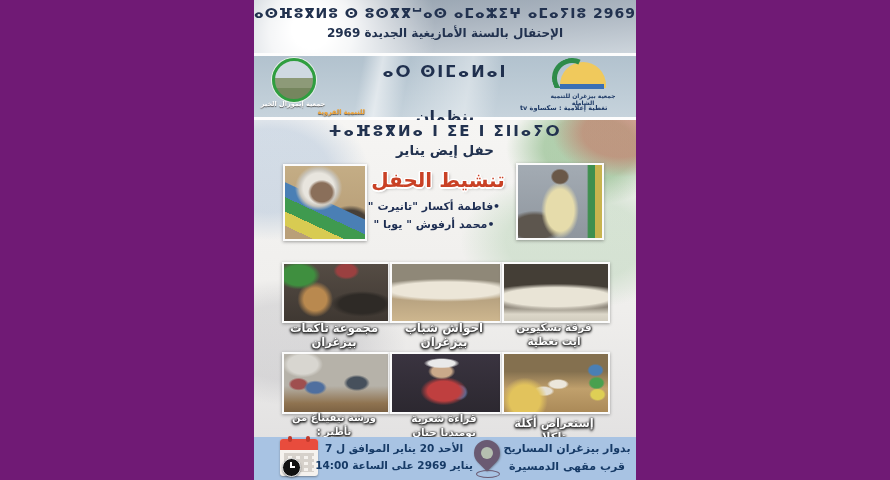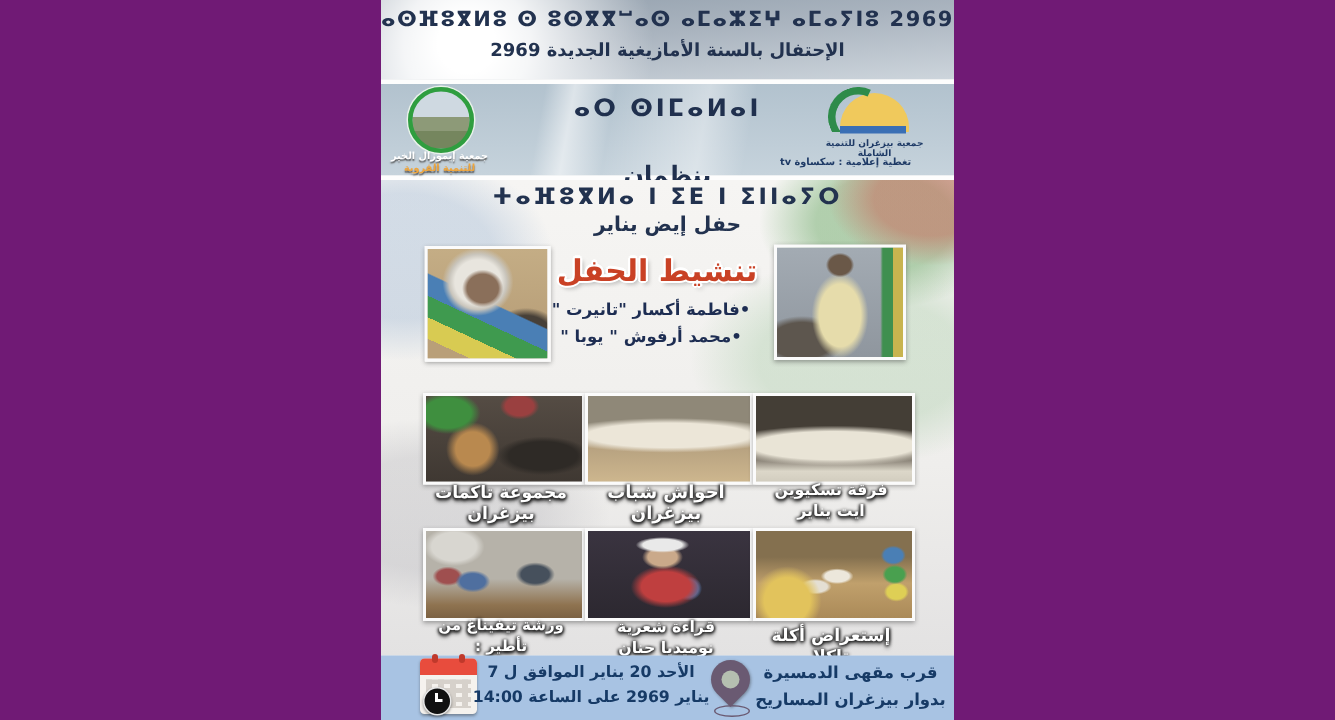--- a/index.html
+++ b/index.html
@@ -23,22 +23,22 @@
     background:
       linear-gradient(100deg, rgba(255,255,255,0) 0 28%, rgba(255,255,255,.55) 33%, rgba(255,255,255,0) 40%, rgba(255,255,255,.4) 56%, rgba(255,255,255,0) 64%),
       linear-gradient(180deg,#b2c2ce 0%,#c6d3dc 100%);
     border-bottom:3px solid #fdfdfd;}
   .logo-left-circle{position:absolute;left:18px;top:2px;width:38px;height:38px;border-radius:50%;
     border:3px solid #2f9e3f;
     background:linear-gradient(180deg,#cfd9e1 0 45%,#8d9a78 45% 70%,#75865e 70% 100%);
     box-shadow:0 0 0 1px #e9f2e9;}
   .logo-left-l1{position:absolute;left:0;top:44px;width:78px;text-align:center;direction:rtl;
     font-size:6.5px;font-weight:bold;color:#ffffff;text-shadow:0 1px 1px #555;}
-  .logo-left-l2{position:absolute;left:0;top:52px;width:78px;text-align:center;direction:rtl;
-    font-size:6.5px;font-weight:bold;color:#f0a63c;text-shadow:0 1px 1px #555;}
+  .logo-left-l2{position:absolute;left:0;top:52px;width:78px;text-align:right;direction:rtl;
+    font-size:6.5px;font-weight:bold;color:#f0a63c;text-shadow:0 1px 1px #555;padding-left:33px;}
   .org-tif{position:absolute;left:0;top:6px;width:100%;text-align:center;
     font-size:16px;font-weight:bold;color:#20304e;letter-spacing:2px;white-space:nowrap;}
   .org-ar{position:absolute;left:0;top:30px;width:100%;text-align:center;direction:rtl;
     font-size:16px;font-weight:bold;color:#20304e;margin-top:21px;}
   .logo-right{position:absolute;left:298px;top:2px;width:56px;height:30px;overflow:hidden;}
   .logo-right-sun{position:absolute;left:8px;top:4px;width:46px;height:46px;border-radius:50%;
     background:#f0c95c;}
   .logo-right-swoosh{position:absolute;left:0px;top:0px;width:30px;height:30px;border-radius:50%;
     border:5px solid transparent;border-left-color:#2e8b4a;border-top-color:#2e8b4a;transform:rotate(-20deg);}
   .logo-right-bar{position:absolute;left:306px;top:28px;width:44px;height:5px;background:#3a6fb5;}
@@ -209,21 +209,21 @@
         </div>
 
       <div class="caption cell col1 cap1">
         <span class="cap-line">مجموعة تاكمات بيزغران</span>
       </div>
       <div class="caption cell col2 cap2">
         <span class="cap-line">احواش شباب بيزغران</span>
       </div>
       <div class="caption cell col3 cap3">
         <span class="cap-line">فرقة تسكيوين</span>
-        <span class="cap-line">ايت يناير</span>
+        <span class="cap-line">ايت تغطية</span>
       </div>
 
       <div class="photo cell col1 row2-photo">
           <div class="ph ph-class"></div>
         </div>
       <div class="photo cell col2 row2-photo">
           <div class="ph ph-poet"></div>
         </div>
       <div class="photo cell col3 row2-photo">
           <div class="ph ph-food"></div>
@@ -255,19 +255,19 @@
       </div>
       <div class="date-text">
         <span class="cap-line">الأحد 20  يناير الموافق ل 7</span>
         <span class="cap-line">يناير 2969 على الساعة  14:00</span>
       </div>
       <div class="pin">
         <span class="pin-inner"></span>
       </div>
       <div class="pin-base"></div>
       <div class="place-text">
+        <span class="cap-line">بدوار بيزغران المساريح</span>
         <span class="cap-line">قرب مقهى الدمسيرة</span>
-        <span class="cap-line">بدوار بيزغران المساريح</span>
       </div>
     </div>
 
   </div>
 </div>
 
 </body></html>

